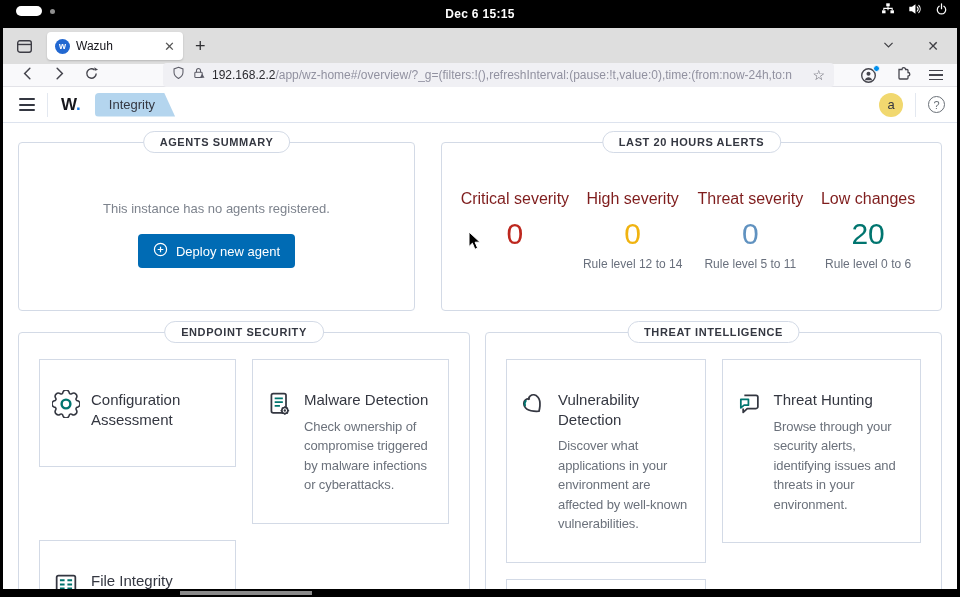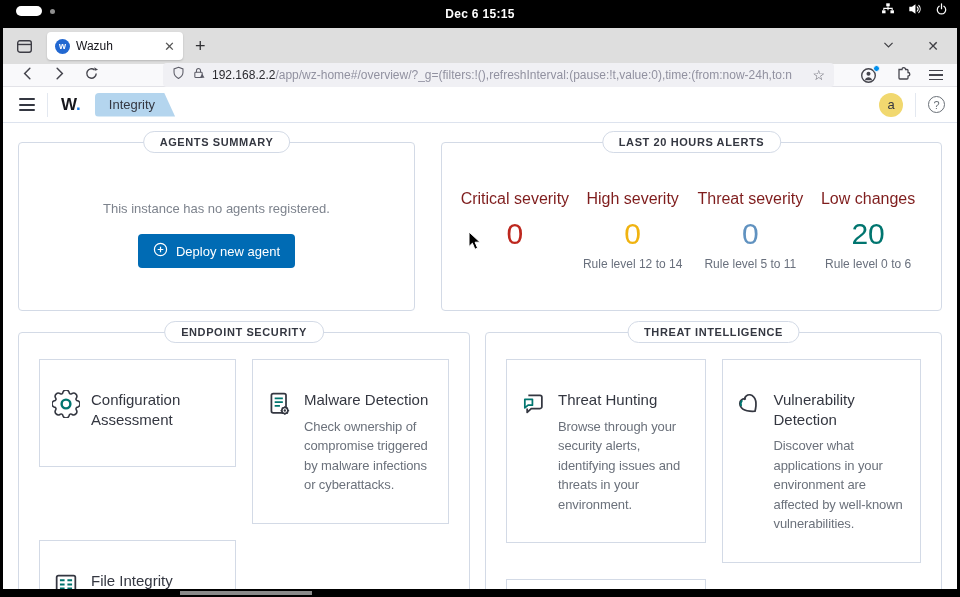--- a/index.html
+++ b/index.html
@@ -320,41 +320,41 @@
           </div>
         </div>
       </section>
 
       <section class="panel">
         <span class="panel-badge">THREAT INTELLIGENCE</span>
         <div class="cards">
           <div class="card">
             <span class="card-icon">
               <svg width="28" height="28" viewBox="0 0 24 24">
-                  <path d="M8 4.5h10a1.6 1.6 0 0 1 1.6 1.6v8.2a1.6 1.6 0 0 1-1.6 1.6h-7.5L7 19.2v-3.3" fill="none" stroke="#343741" stroke-width="1.5" stroke-linejoin="round"></path>
-                  <path d="M11.5 8v5H7.8L5 15.3V8h6.5z" fill="none" stroke="#00756f" stroke-width="1.5" stroke-linejoin="round"></path>
-                </svg>
-            </span>
-            <div>
-              <div class="card-title">Threat Hunting</div>
-              <div class="card-desc">Browse through your security alerts, identifying issues and threats in your environment.</div>
-            </div>
-          </div>
-          <div class="card">
-            <span class="card-icon">
-              <svg width="28" height="28" viewBox="0 0 24 24">
                   <g transform="rotate(-40 12 12)">
                     <path d="M12 20s-7-4.6-7-9.7C5 7.2 6.9 5.2 9.3 5.2c1.4 0 2.7.8 2.7 2.1 0-1.3 1.3-2.1 2.7-2.1 2.4 0 4.3 2 4.3 5.1C19 15.4 12 20 12 20z" fill="none" stroke="#343741" stroke-width="1.5"></path>
                     <path d="M6 8.6c.5-1.5 1.6-2.4 3-2.6" fill="none" stroke="#00756f" stroke-width="1.6" stroke-linecap="round"></path>
                   </g>
                 </svg>
             </span>
             <div>
               <div class="card-title">Vulnerability Detection</div>
               <div class="card-desc">Discover what applications in your environment are affected by well-known vulnerabilities.</div>
+            </div>
+          </div>
+          <div class="card">
+            <span class="card-icon">
+              <svg width="28" height="28" viewBox="0 0 24 24">
+                  <path d="M8 4.5h10a1.6 1.6 0 0 1 1.6 1.6v8.2a1.6 1.6 0 0 1-1.6 1.6h-7.5L7 19.2v-3.3" fill="none" stroke="#343741" stroke-width="1.5" stroke-linejoin="round"></path>
+                  <path d="M11.5 8v5H7.8L5 15.3V8h6.5z" fill="none" stroke="#00756f" stroke-width="1.5" stroke-linejoin="round"></path>
+                </svg>
+            </span>
+            <div>
+              <div class="card-title">Threat Hunting</div>
+              <div class="card-desc">Browse through your security alerts, identifying issues and threats in your environment.</div>
             </div>
           </div>
           <div class="card">
             <span class="card-icon">
               <svg width="28" height="28" viewBox="0 0 28 28">
                   <text x="1" y="20.5" font-size="19" fill="#343741">{</text>
                   <text x="19.5" y="20.5" font-size="19" fill="#343741">}</text>
                   <circle cx="14" cy="14" r="5" fill="none" stroke="#00756f" stroke-width="1.7" stroke-dasharray="3.4 2.6"></circle>
                   <circle cx="14" cy="14" r="1.7" fill="#00756f"></circle>
                 </svg>

